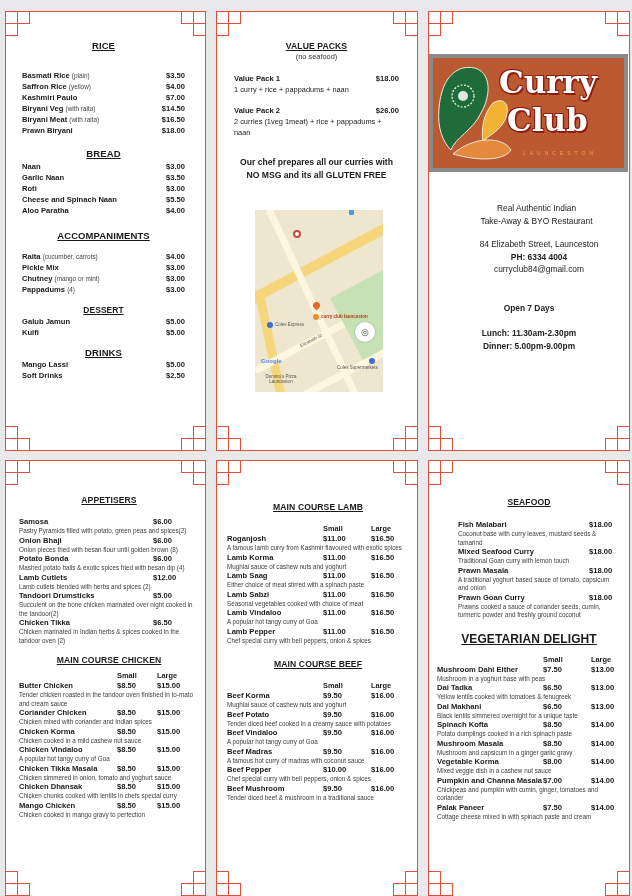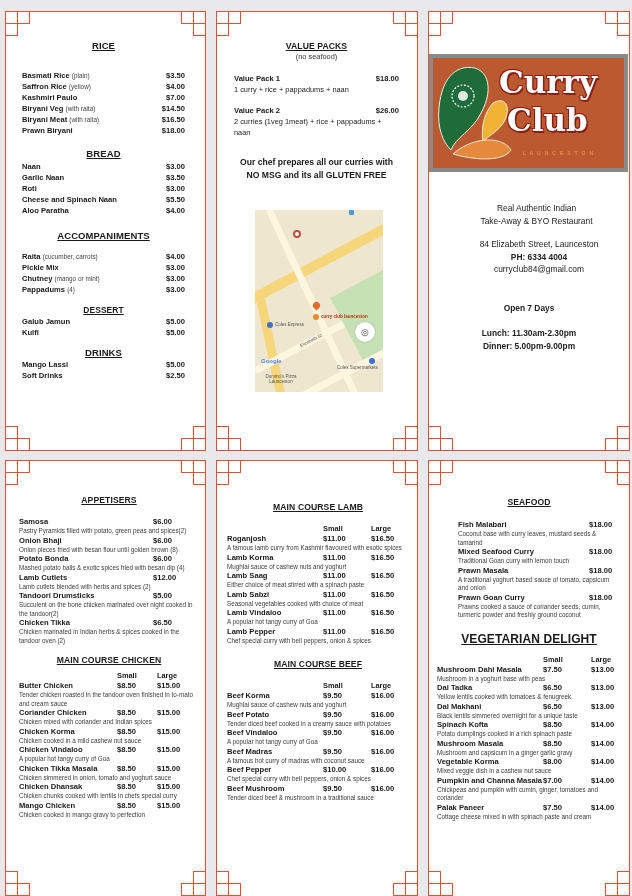--- a/index.html
+++ b/index.html
@@ -644,21 +644,21 @@
 
     <div class="sec-title" style="margin-top:12px; font-size:12px;">VEGETARIAN DELIGHT</div>
     <div class="hdr" style="margin-top:9px;">
         <span class="n"></span>
         <span style="width:48px;">Small</span>
         <span style="width:30px;">Large</span>
       </div>
     <div>
       <div class="item">
           <div class="name-row">
-            <span class="n">Mushroom Dahi Masala</span>
+            <span class="n">Mushroom Dahi Either</span>
             <span style="width:48px;">$7.50</span>
             <span style="width:30px;">$13.00</span>
           </div>
           <div class="desc">Mushroom in a yoghurt base with peas</div>
         </div>
       <div class="item">
           <div class="name-row">
             <span class="n">Dal Tadka</span>
             <span style="width:48px;">$6.50</span>
             <span style="width:30px;">$13.00</span>

